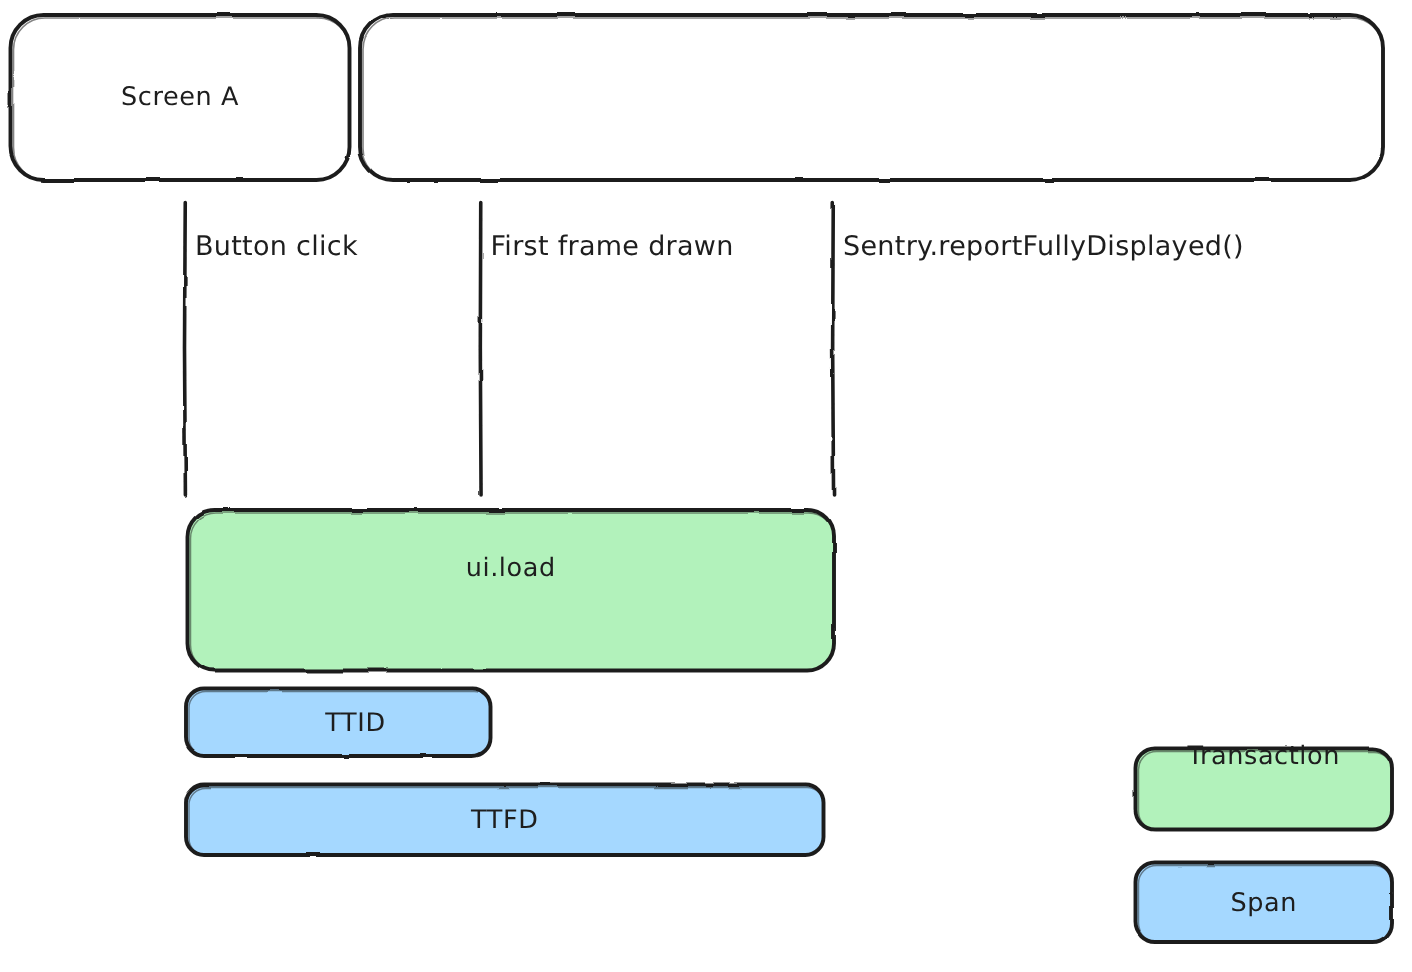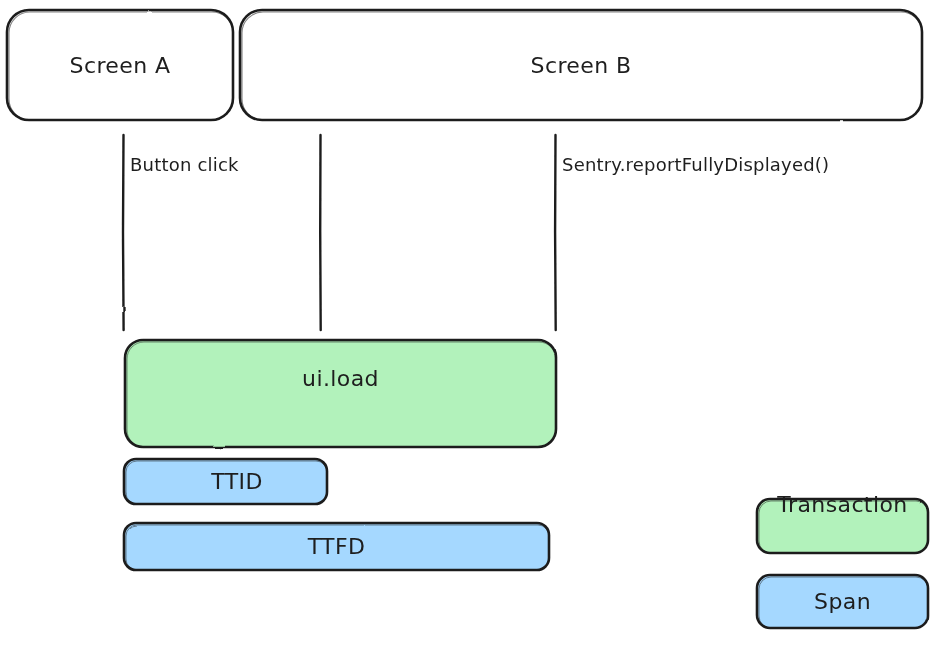--- a/index.html
+++ b/index.html
@@ -24,21 +24,21 @@
     width: 941px;
     height: 648px;
     pointer-events: none;
   }
   .node-label {
     position: absolute;
     display: flex;
     align-items: center;
     justify-content: center;
     font-family: "DejaVu Sans", sans-serif;
-    font-size: 22px;
+    font-size: 17px;
     color: #1e1e1e;
     letter-spacing: 0.4px;
     white-space: nowrap;
     pointer-events: none;
   }
   .marker-label {
     position: absolute;
     font-family: "DejaVu Sans", sans-serif;
     font-size: 18px;
     color: #1e1e1e;
@@ -107,25 +107,25 @@
     <g filter="url(#rough)">
       <rect x="757" y="575" width="171" height="53" rx="13" ry="13" fill="#a5d8ff" stroke="#1e1e1e" stroke-width="2.6" stroke-linejoin="round"></rect>
       <rect x="759" y="577" width="169" height="51" rx="12" ry="12" fill="none" stroke="#1e1e1e" stroke-width="1.0" stroke-linejoin="round" opacity="0.5"></rect>
     </g>
   </svg>
 
   <div class="hit" style="left:7px; top:10px; width:226px; height:110px;"></div>
   <div class="node-label" style="left:7px; top:10px; width:226px; height:110px;">Screen A</div>
 
   <div class="hit" style="left:240px; top:10px; width:682px; height:110px;"></div>
-  <div class="node-label" style="left:240px; top:10px; width:682px; height:110px;">Screen B</div>
 
   <div class="marker-label" style="left:130px; top:156px;">Button click</div>
   <div class="hit" style="left:117px; top:135px; width:13px; height:195px;"></div>
 
+  <div class="marker-label" style="left:327px; top:156px;">First frame drawn</div>
   <div class="hit" style="left:314px; top:135px; width:13px; height:195px;"></div>
 
   <div class="marker-label" style="left:562px; top:156px;">Sentry.reportFullyDisplayed()</div>
   <div class="hit" style="left:549px; top:135px; width:13px; height:195px;"></div>
 
   <div class="hit" style="left:125px; top:340px; width:431px; height:107px;"></div>
   <div class="node-label" style="left:125px; top:340px; width:431px; height:77px;">ui.load</div>
 
   <div class="hit" style="left:124px; top:459px; width:203px; height:45px;"></div>
   <div class="node-label" style="left:124px; top:459px; width:226px; height:45px;">TTID</div>

